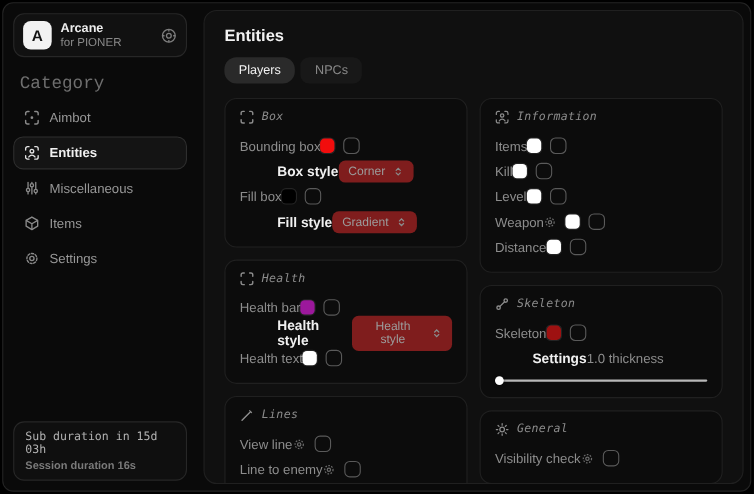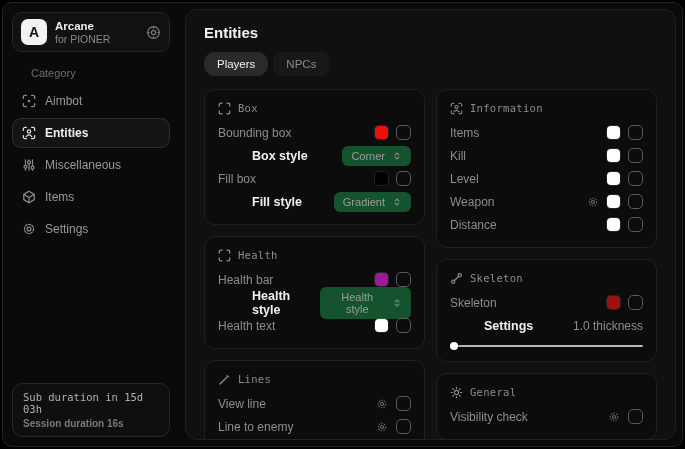--- a/index.html
+++ b/index.html
@@ -6,48 +6,48 @@
   html,body { width: 685px; height: 449px; background:#000; font-family:"Liberation Sans",sans-serif; overflow:hidden; }
   .window { position:absolute; inset:2px; background:#0a0a0a; border:1px solid #242424; border-radius:10px; display:flex; overflow:hidden; }
 
   
   .sidebar { flex:0 0 176px; padding:9px; display:flex; flex-direction:column; }
   .brand-card { display:flex; align-items:center; gap:8px; border:1px solid #272727; background:#111; border-radius:10px; padding:6px 8px; }
   .logo { width:26px; height:26px; border-radius:7px; background:#f2f2f2; color:#141414; font-weight:bold; font-size:14px; display:flex; align-items:center; justify-content:center; }
   .brand-name { font-size:11.5px; font-weight:bold; color:#ededed; }
   .brand-sub { font-size:10.5px; color:#8a8a8a; margin-top:1px; }
   .brand-gear { margin-left:auto; color:#7d7d7d; display:flex; cursor:pointer; }
-  .category { font-size:11px; color:#6e6e6e; margin:15px 19px 7px; }
+  .category { font-size:16px; color:#6e6e6e; margin:15px 6px 7px;font-family:Liberation Mono, monospace; }
   .nav-item { display:flex; align-items:center; gap:9px; padding:7px 9px; border-radius:9px; font-size:12px; color:#989898; border:1px solid transparent; margin-bottom:2px; cursor:pointer; }
   .nav-item .nicon { display:flex; color:#8a8a8a; }
   .nav-item.active { color:#f1f1f1; font-weight:bold; background:#141414; border-color:#2e2e2e; }
   .nav-item.active .nicon { color:#e3e3e3; }
   .footer-card { margin-top:auto; border:1px solid #272727; background:#0f0f0f; border-radius:10px; padding:7px 10px; }
   .foot1 { font-family:"DejaVu Sans Mono",monospace; font-size:10.5px; color:#b2b2b2; }
   .foot2 { font-size:10px; font-weight:bold; color:#7a7a7a; margin-top:3px; }
 
   
   .content { flex:1; margin:6px; background:#101010; border:1px solid #202020; border-radius:12px; padding:14px 18px; overflow:hidden; }
   .page-title { font-size:15px; font-weight:bold; color:#f2f2f2; }
   .tabs { display:flex; gap:5px; margin-top:11px; }
   .tab { border:none; border-radius:8px; padding:6px 13px; font-size:11.5px; background:#181818; color:#8a8a8a; font-family:inherit; cursor:pointer; }
   .tab.active { background:#2a2a2a; color:#f2f2f2; font-weight:normal;border-radius:11px; }
   .cols { display:flex; gap:11px; margin-top:13px; align-items:flex-start; }
   .col { flex:1; display:flex; flex-direction:column; gap:11px; }
 
   .panel { border:1px solid #202020; background:#0c0c0c; border-radius:11px; padding:10px 13px; }
-  .phead { display:flex; align-items:center; gap:7px; margin-bottom:6px; color:#8c8c8c; height:16px; }
+  .phead { display:flex; gap:7px; margin-bottom:6px; color:#8c8c8c; height:16px;font-style:italic; }
   .ptitle { font-family:"DejaVu Sans Mono",monospace; font-size:10.5px; letter-spacing:.3px; }
-  .row { display:flex; align-items:center; justify-content:space-between; height:21px; margin:2px 0; }
+  .row { display:flex; align-items:center; height:21px; margin:2px 0; }
   .lbl { font-size:12px; color:#8d8d8d; }
   .lbl.strong { color:#f0f0f0; font-weight:bold; font-size:12.5px;padding-left:34px; }
   .ctrls { display:flex; align-items:center; gap:8px; }
   .swatch { width:13px; height:13px; border-radius:4px; display:inline-block; box-shadow:0 0 0 1px rgba(255,255,255,.10); cursor:pointer; }
   .checkbox { width:15px; height:15px; border:1.5px solid #5a5a5a; border-radius:5px; background:transparent; display:inline-block; cursor:pointer; }
-  .dropdown { display:flex; align-items:center; gap:7px; background:#14532d; border:none; border-radius:6px; padding:4px 9px; font-size:11px; color:#9c9c9c; font-family:inherit; cursor:pointer; }
+  .dropdown { display:flex; align-items:center; gap:7px; background:#7f1d1d; border:none; border-radius:6px; padding:4px 9px; font-size:11px; color:#9c9c9c; font-family:inherit; cursor:pointer; }
   .dd-icon { display:flex; color:#8a8a8a; }
   .rgear { display:flex; color:#6b6b6b; cursor:pointer; }
   .value { font-size:12px; color:#8d8d8d; }
 
   .slider { position:relative; height:12px; margin-top:3px; cursor:pointer; }
   .slider .track { position:absolute; left:0; right:0; top:5px; height:4px; border-radius:3px; background:#262626; }
   .slider.thin .track { top:6px; height:2px; background:#b8b8b8; }
   .slider .thumb { position:absolute; top:1px; width:11px; height:11px; border-radius:50%; background:#fff; transform:translateX(-50%); box-shadow:0 0 3px rgba(0,0,0,.6); }
   .slider.thin .thumb { width:8px; height:8px; top:3px; transform:translateX(0); }
   svg { display:block; }

